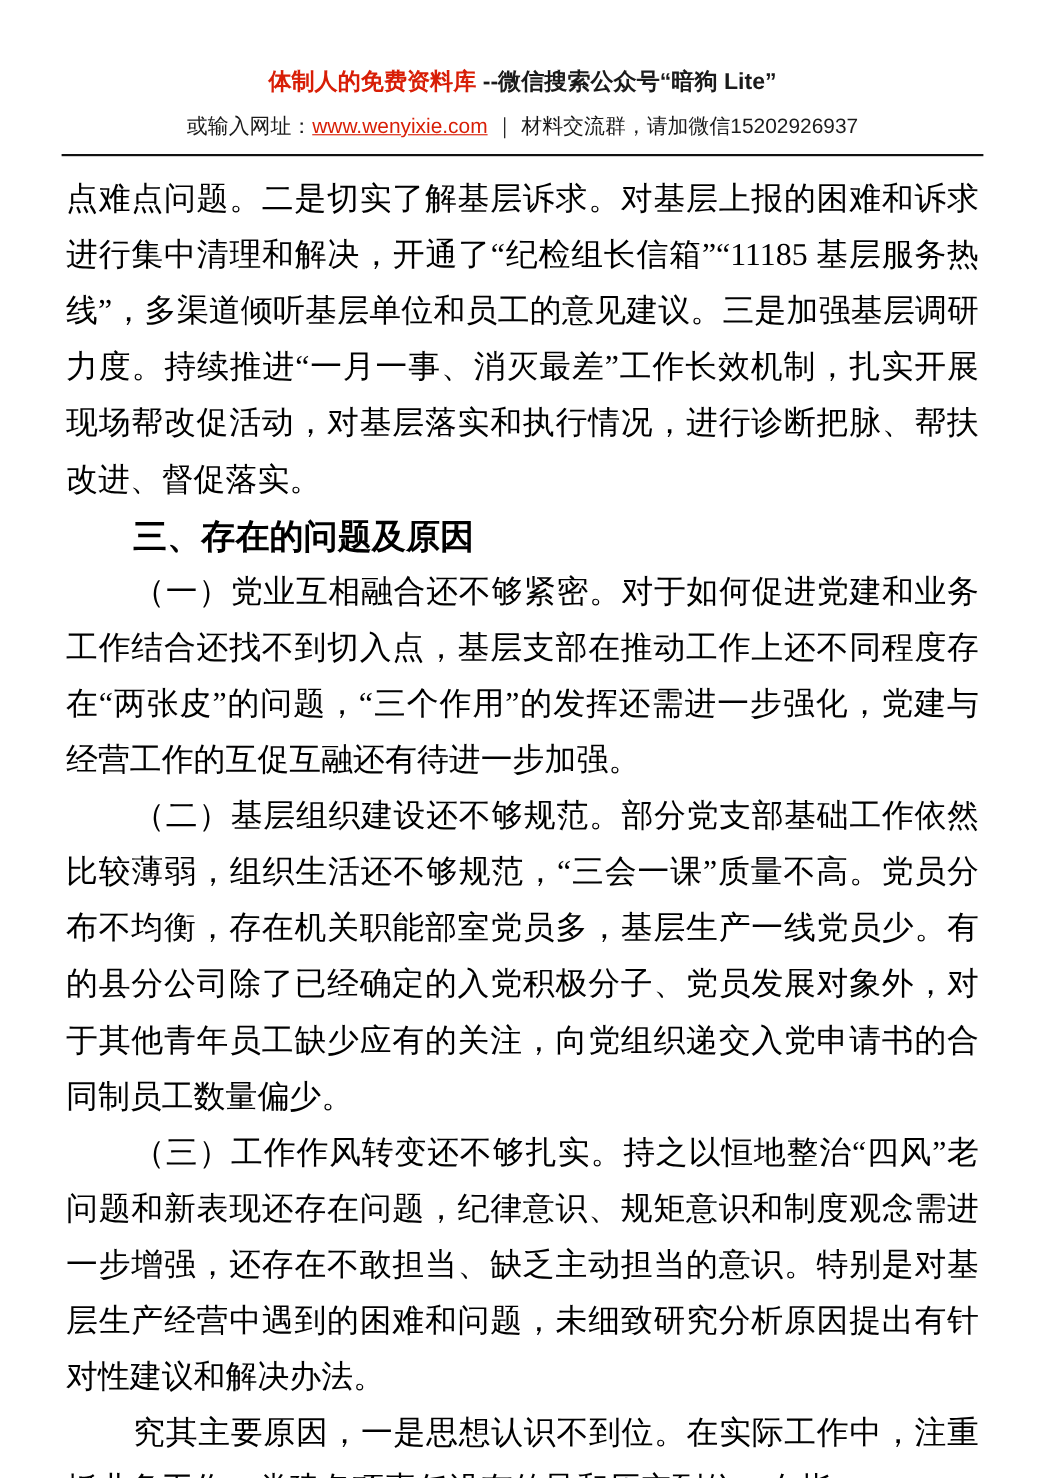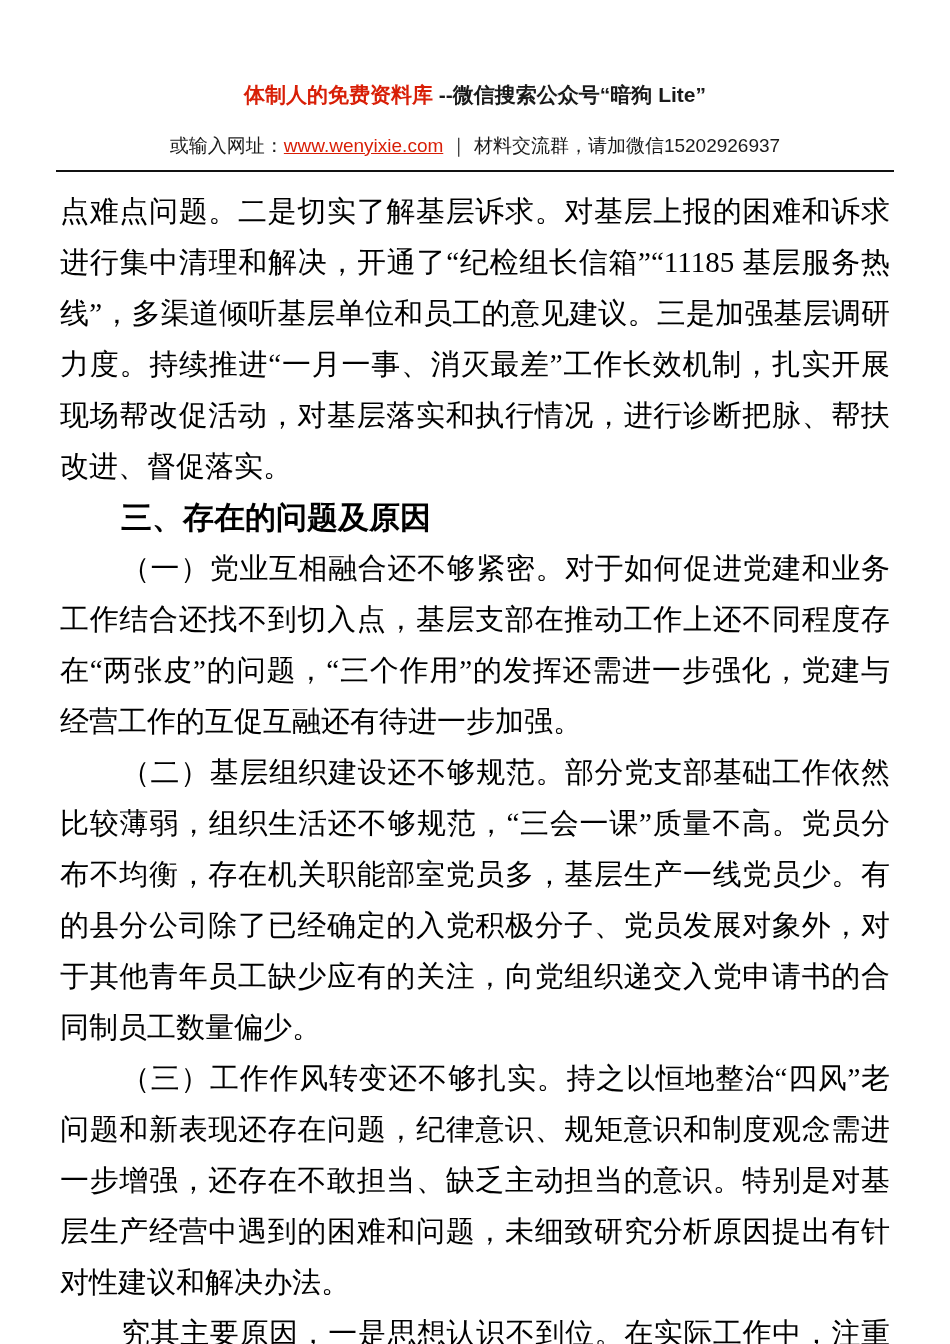--- a/index.html
+++ b/index.html
@@ -18,42 +18,42 @@
   .page {
     width: 950px;
     height: 1344px;
     position: relative;
     box-sizing: border-box;
   }
 
   
   .banner {
     width: 100%;
-    padding-top: 80px;
+    padding-top: 60px;
     text-align: center;
     box-sizing: border-box;
   }
   .banner-line1 {
     font-size: 21px;
     line-height: 30px;
     white-space: nowrap;
     font-family: "Liberation Sans", "DejaVu Sans", sans-serif;
     font-weight: bold;
   }
   .banner-line1 .red {
     color: #d81e06;
   }
   .banner-line1 .dark {
     color: #1a1a1a;
     font-weight: bold;
   }
   .banner-line2 {
     font-size: 19px;
     line-height: 28px;
-    margin-top: 22px;
+    margin-top: 12px;
     white-space: nowrap;
     font-family: "Liberation Sans", "DejaVu Sans", sans-serif;
     color: #1a1a1a;
   }
   .banner-line2 .url {
     color: #d81e06;
     text-decoration: underline;
   }
   .banner-line2 .sep {
     color: #1a1a1a;

